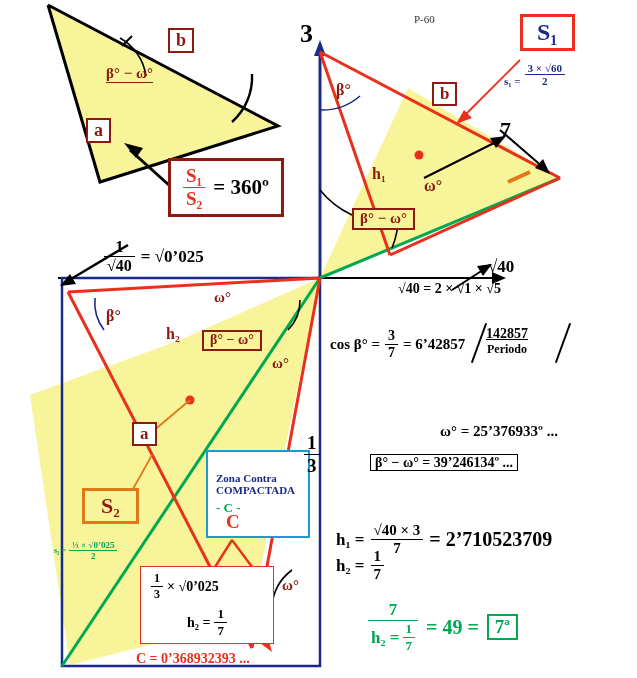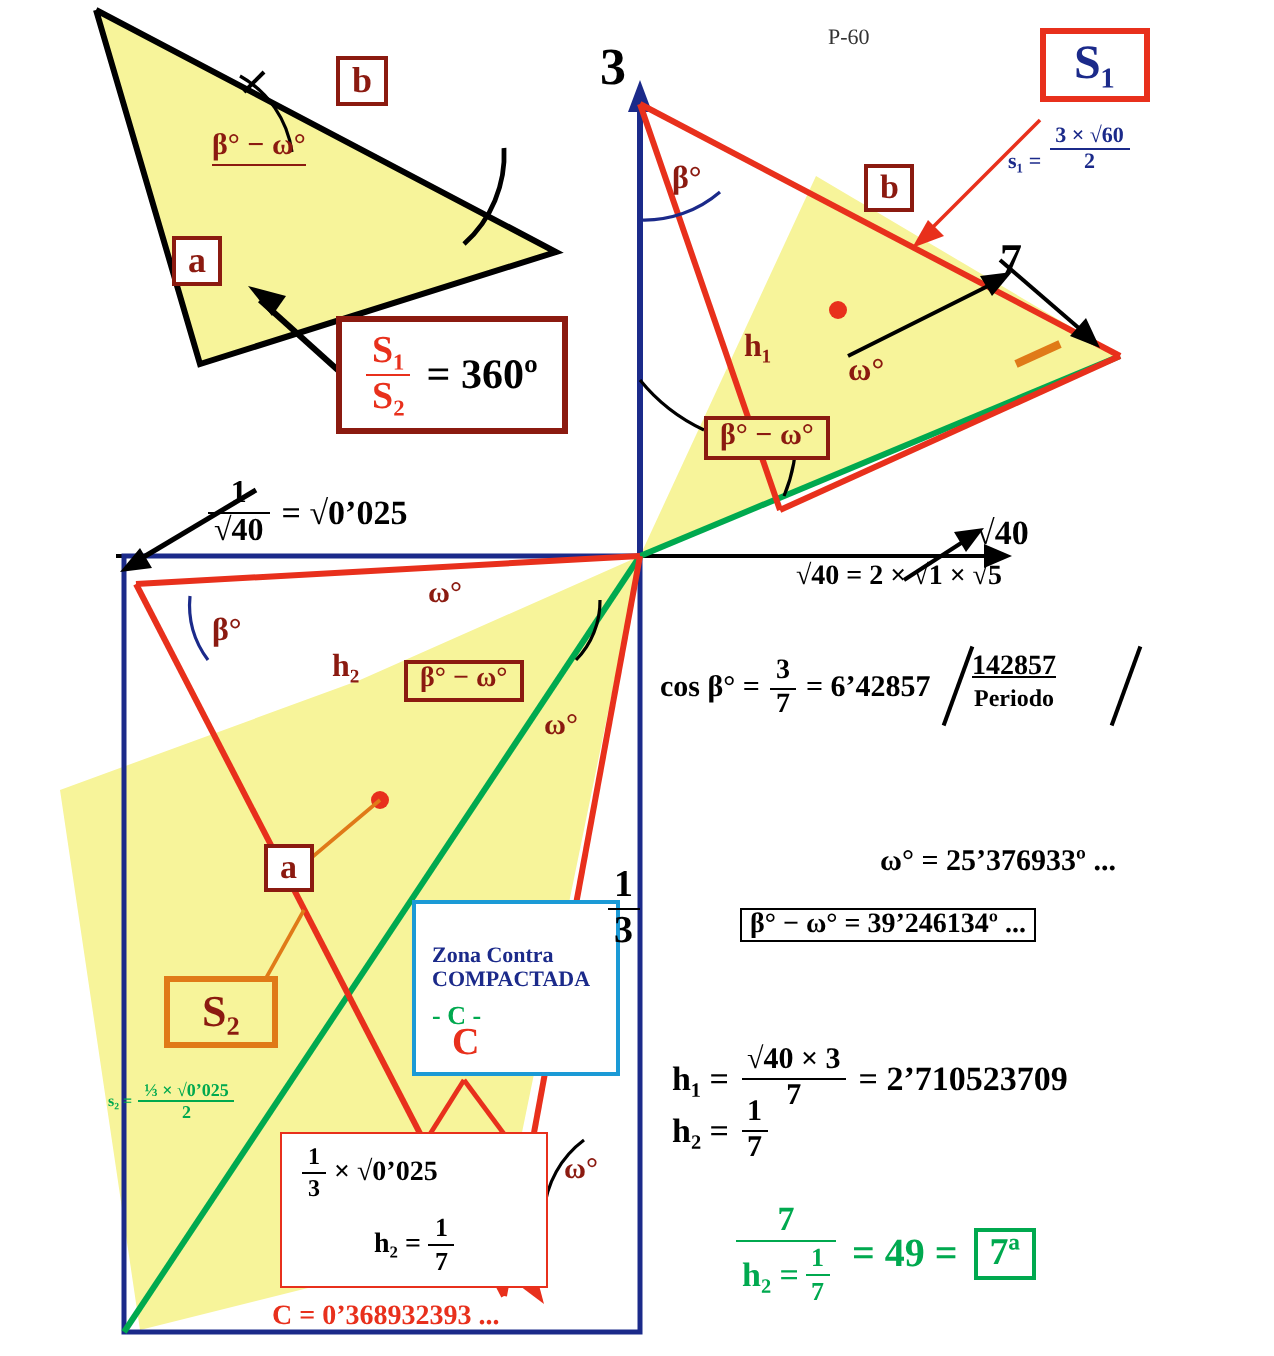--- a/index.html
+++ b/index.html
@@ -211,21 +211,21 @@
   <div class="lbl b" style="left:370px;top:456px;font-size:14px;">
     <span class="box" style="padding:0 4px;border-width:1.6px;margin-top:48px;">β° − ω° = 39’246134º ...</span>
   </div>
 
   <div style="position:absolute;left:336px;top:486px;display:flex;align-items:center;gap:6px;margin-top:36px;">
     <span class="b" style="font-size:17px;">h₁ =</span>
     <span class="frac b" style="font-size:15px;">
       <span class="num">√40 × 3</span>
       <span class="den">7</span>
     </span>
-    <span class="b" style="font-size:17px;">= 2’710523709</span>
+    <span class="b" style="font-size:20px;">= 2’710523709</span>
   </div>
 
   <div style="position:absolute;left:336px;top:548px;display:flex;align-items:center;gap:6px;">
     <span class="b" style="font-size:17px;">h₂ =</span>
     <span class="frac b" style="font-size:15px;">
       <span class="num">1</span>
       <span class="den">7</span>
     </span>
   </div>
 

